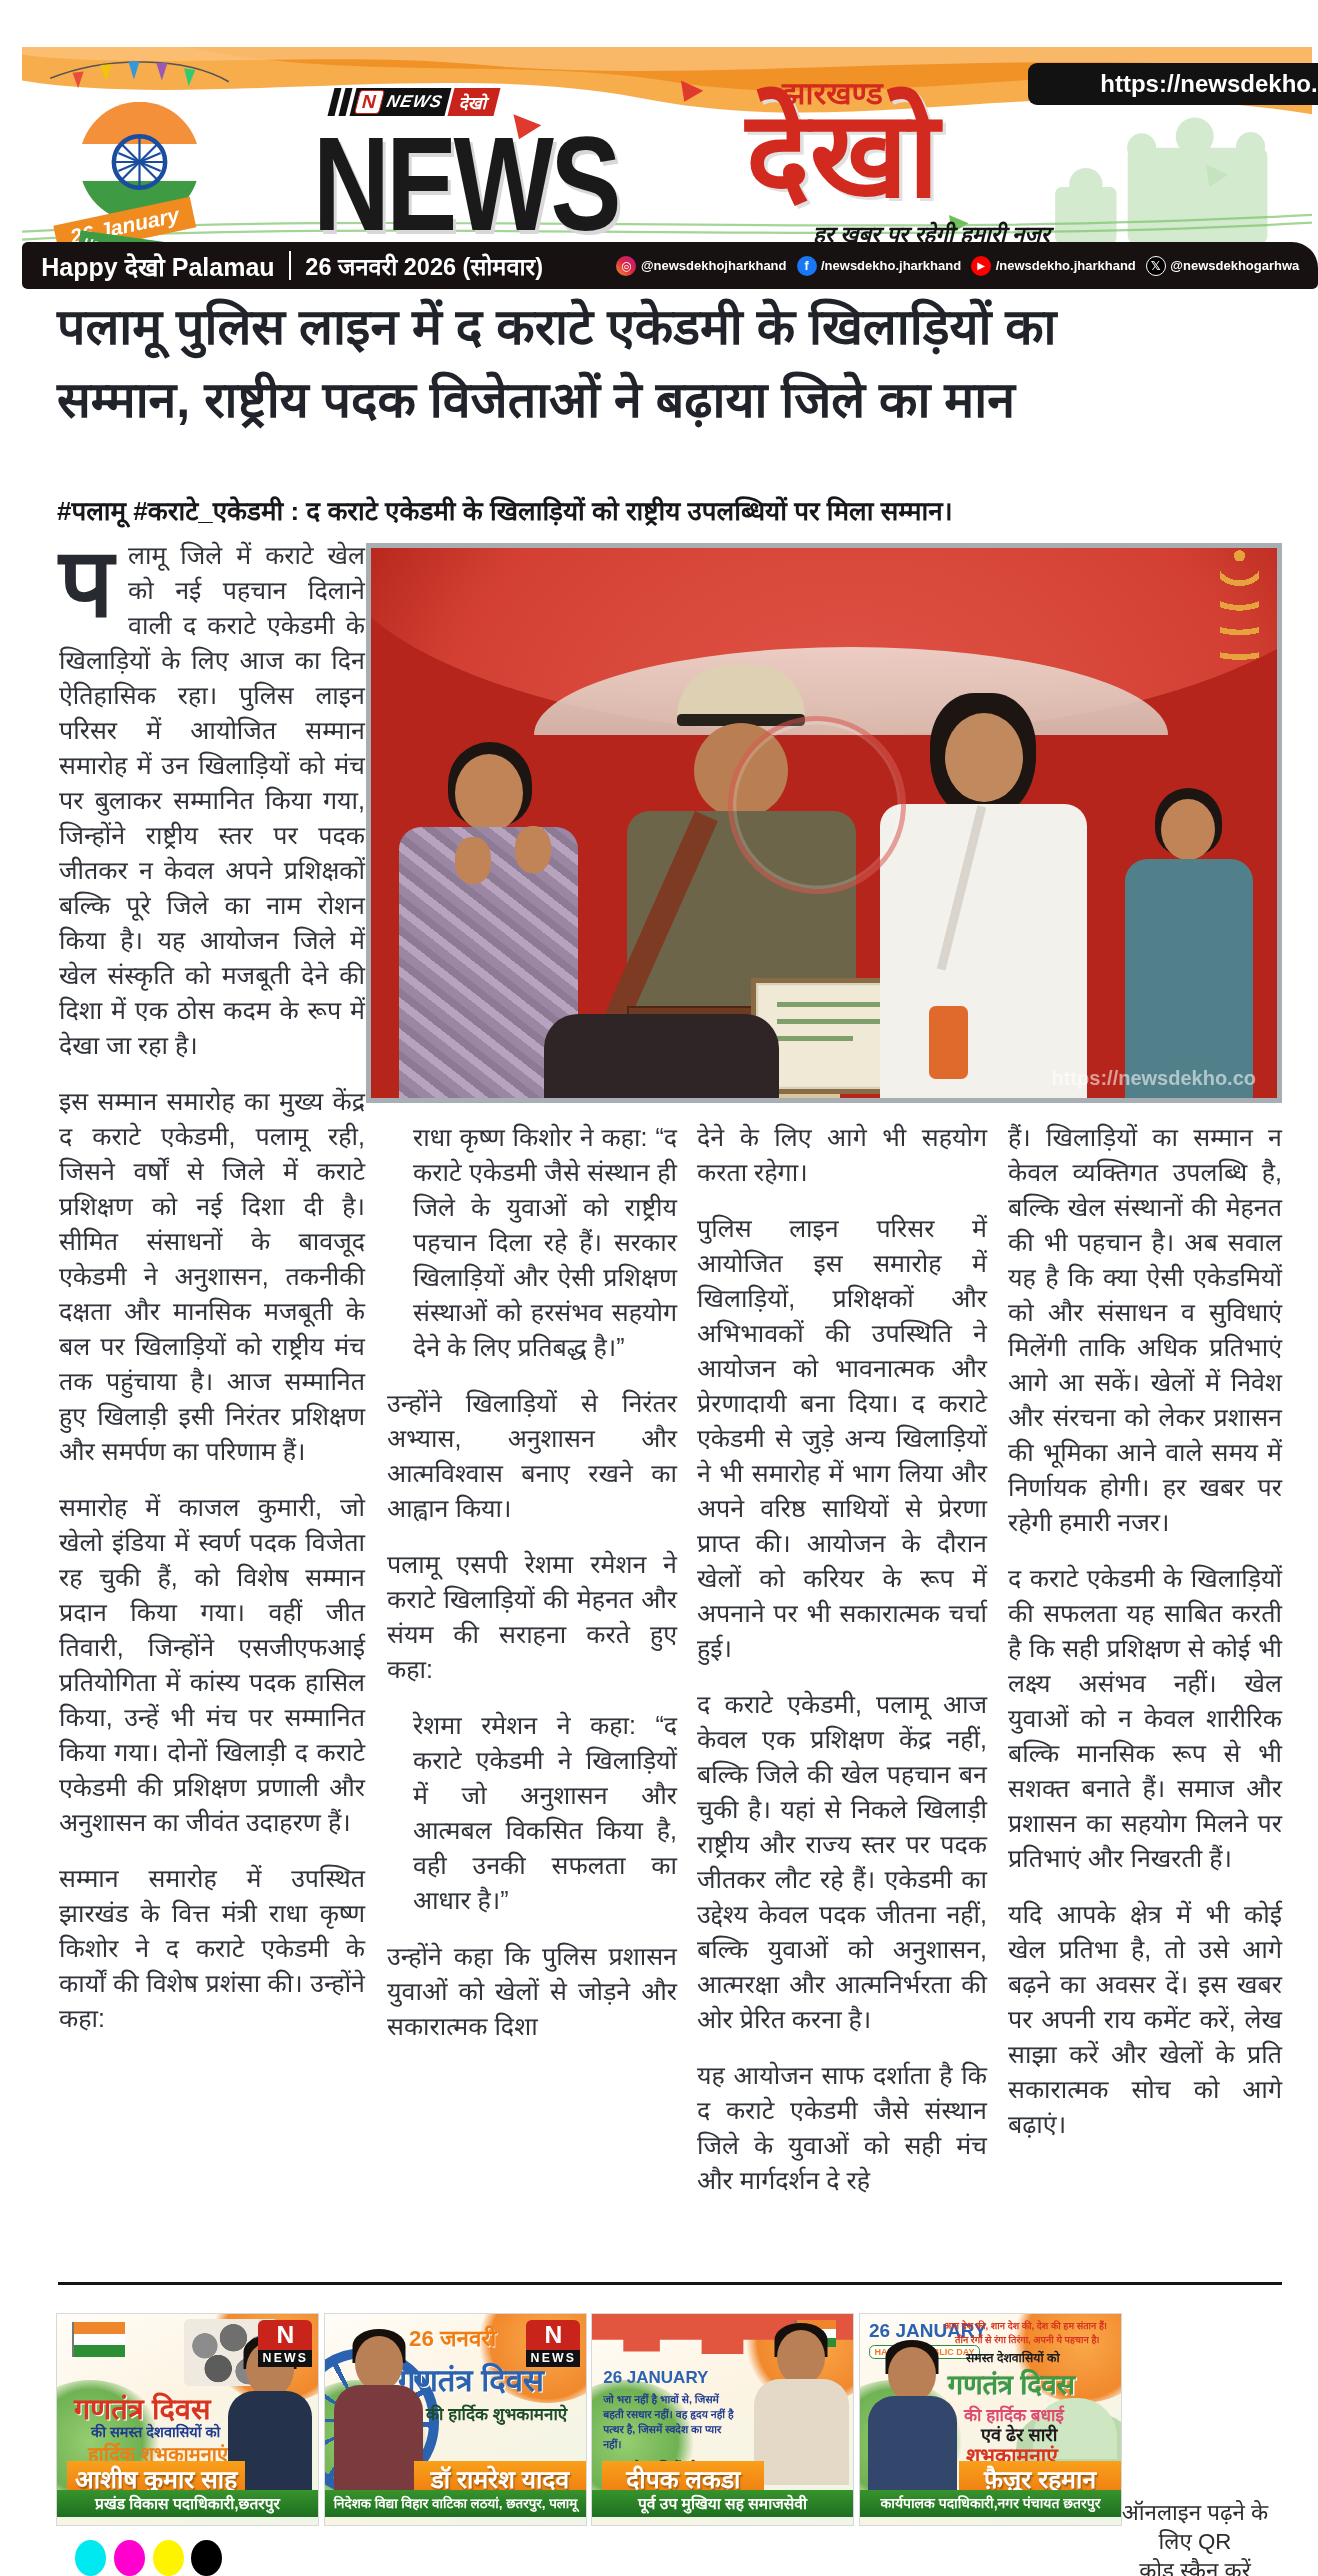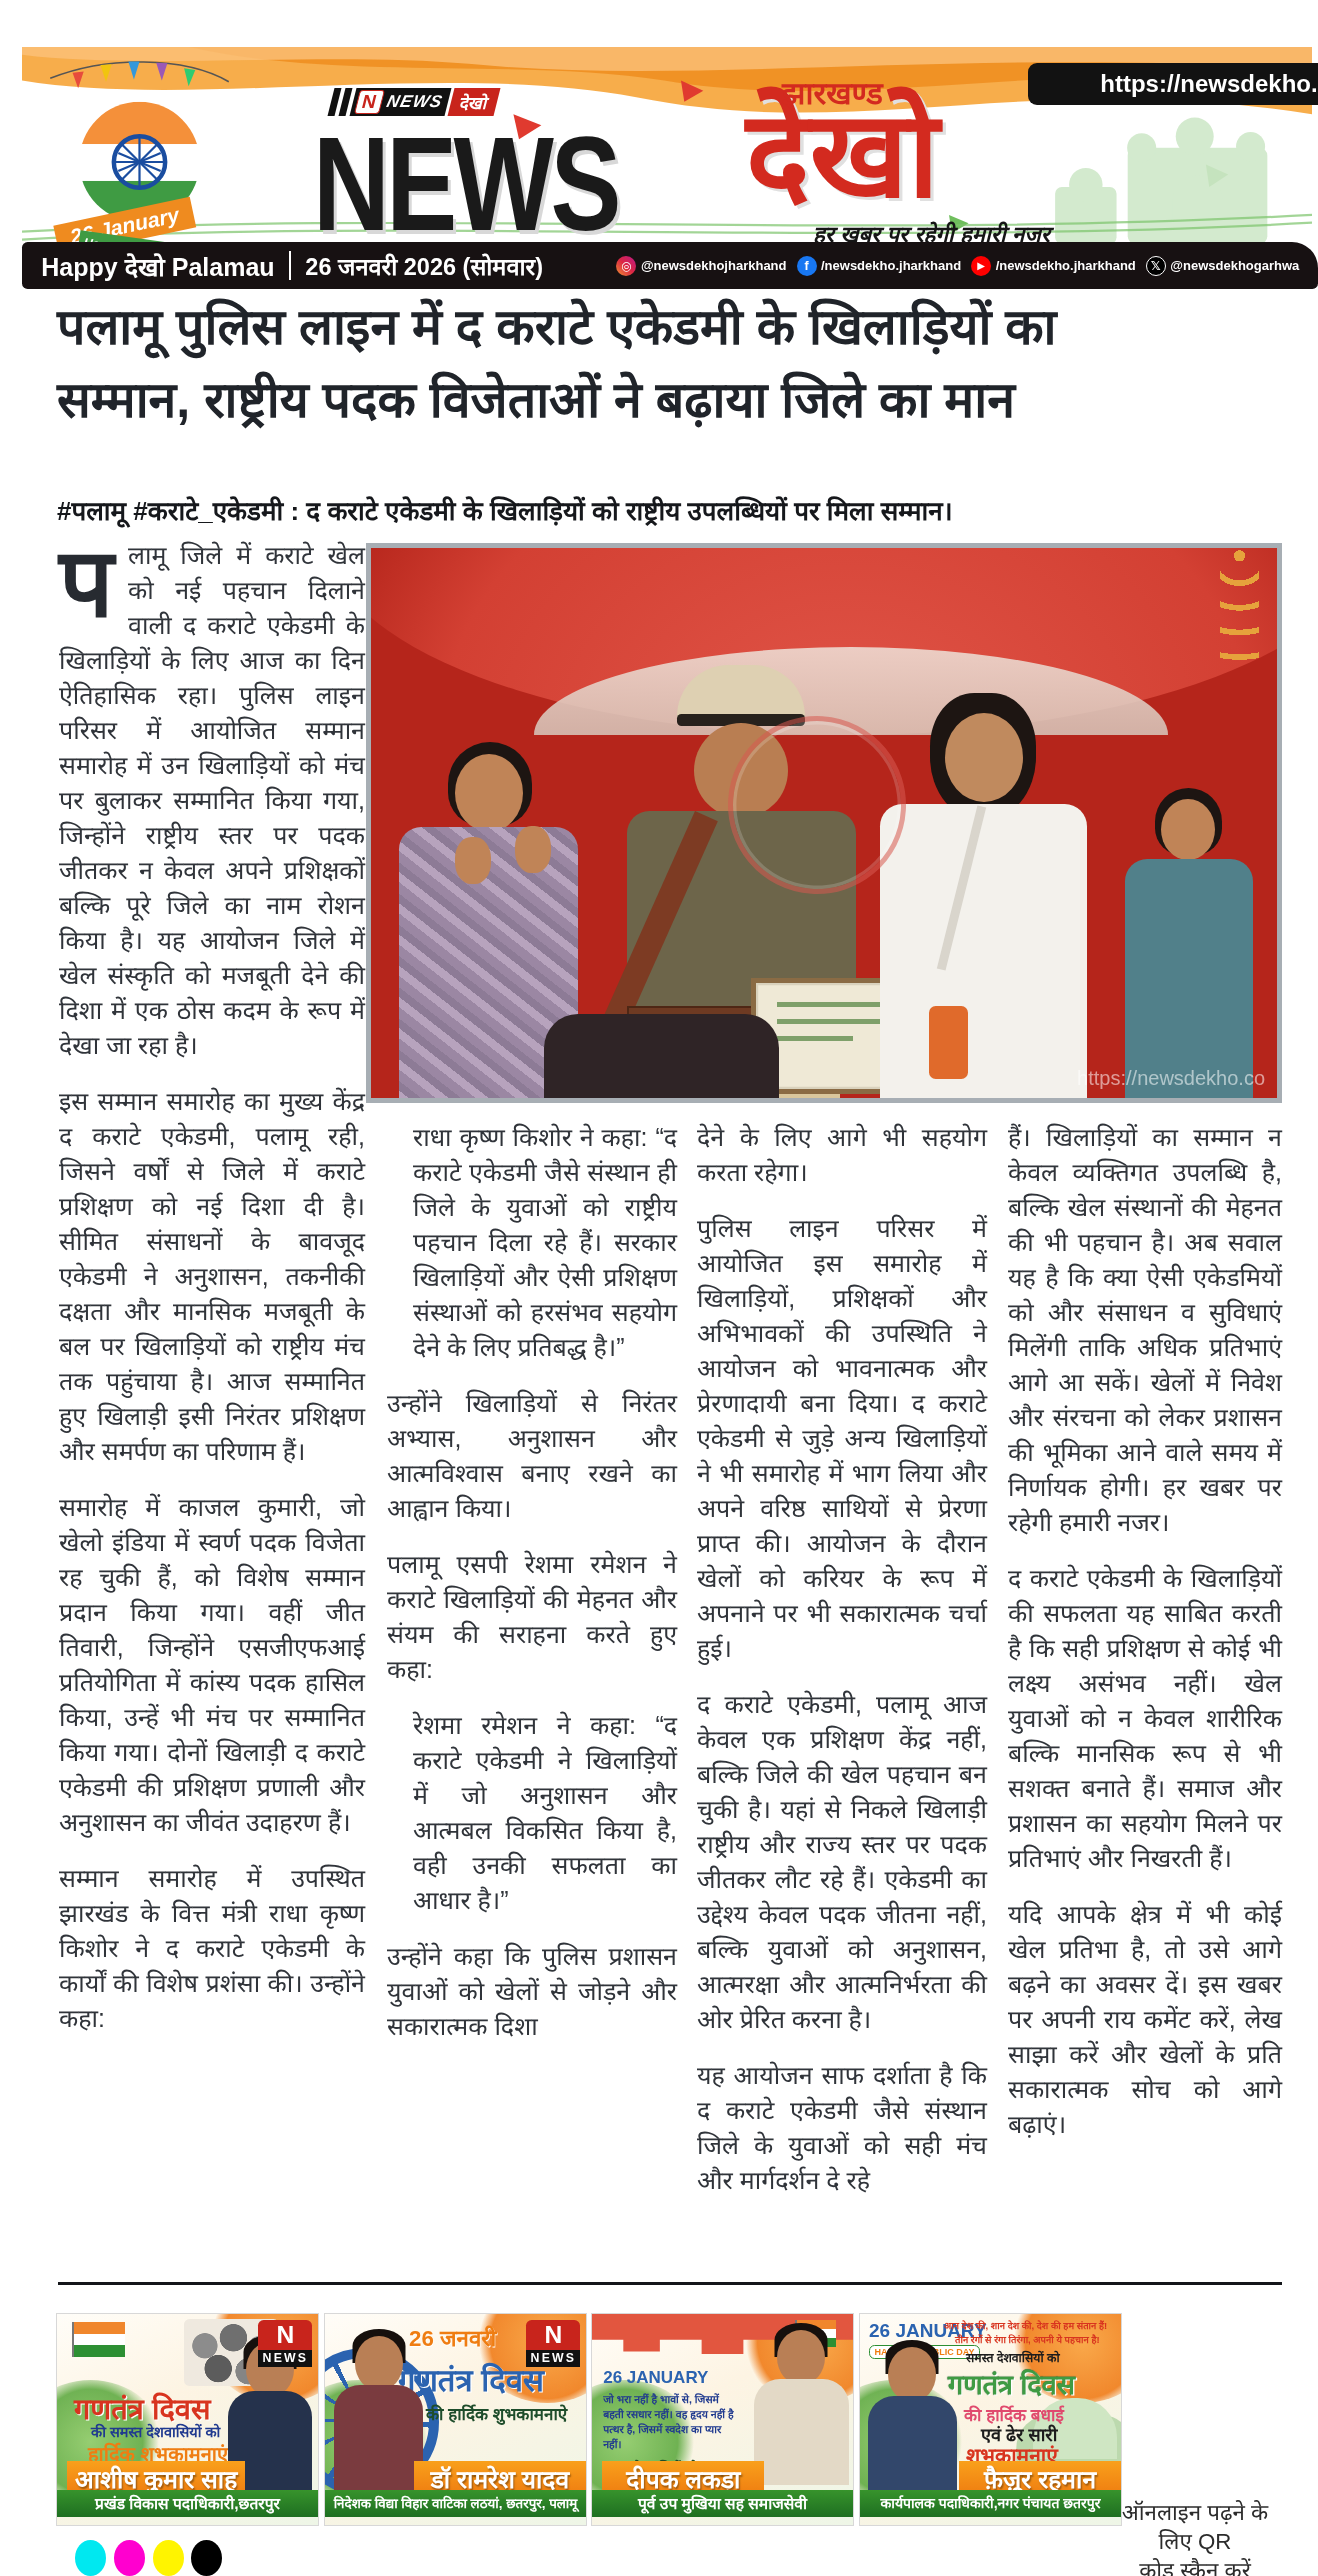--- a/index.html
+++ b/index.html
@@ -113,21 +113,21 @@
   #p3 .phone{position:absolute;left:66px;top:313px;width:39px;height:73px;background:#e06a2b;border-radius:6.7px;}
   
   #p4{left:748px;top:240px;width:145px;height:319px;}
   #p4 .hair{left:36px;top:0;width:67px;height:67px;}
   #p4 .head{left:42px;top:11.2px;width:54px;height:61px;}
   #p4 .torso{left:5.6px;top:71px;width:128px;height:248px;background:#51808a;}
   #photo .crowd{position:absolute;left:173px;bottom:0;width:235px;height:84px;background:#2f2426;
     border-radius:34px 34px 0 0;}
   #photo .stamp{position:absolute;left:357px;top:168px;width:168px;height:168px;border:5.6px solid rgba(215,90,80,.55);
     border-radius:50%;transform:rotate(-18deg);box-shadow:0 0 0 3.4px rgba(255,255,255,.18) inset;}
-  #photo .wm-url{position:absolute;right:12px;bottom:7.8px;color:rgba(255,255,255,.55);font-size:20px;}
+  #photo .wm-url{position:absolute;right:21px;bottom:7.8px;color:rgba(255,255,255,.55);font-size:20px;font-weight:bold;}
 
   
   #end-rule{position:absolute;left:58px;top:2282px;width:1224px;height:2.8px;background:#14161a;}
   .banner{position:absolute;top:2313px;width:263px;height:213px;box-sizing:border-box;overflow:hidden;
     background:linear-gradient(155deg,#fffdf8 0%,#fdf4e3 40%,#eef6e7 100%);border:0.6px solid #d8d8d8;}
   .banner .splash-o{position:absolute;right:-34px;top:-34px;width:145px;height:123px;border-radius:50%;
     background:radial-gradient(circle,#f9a13a 0%,#f07c18 60%,rgba(240,124,24,0) 72%);opacity:.9;}
   .banner .splash-g{position:absolute;left:-39px;bottom:22.3px;width:145px;height:123px;border-radius:50%;
     background:radial-gradient(circle,#7cc455 0%,#4ca12e 55%,rgba(76,161,46,0) 72%);opacity:.8;}
   .bn-logo{position:absolute;top:5.6px;right:5.6px;width:54px;z-index:6;text-align:center;}

